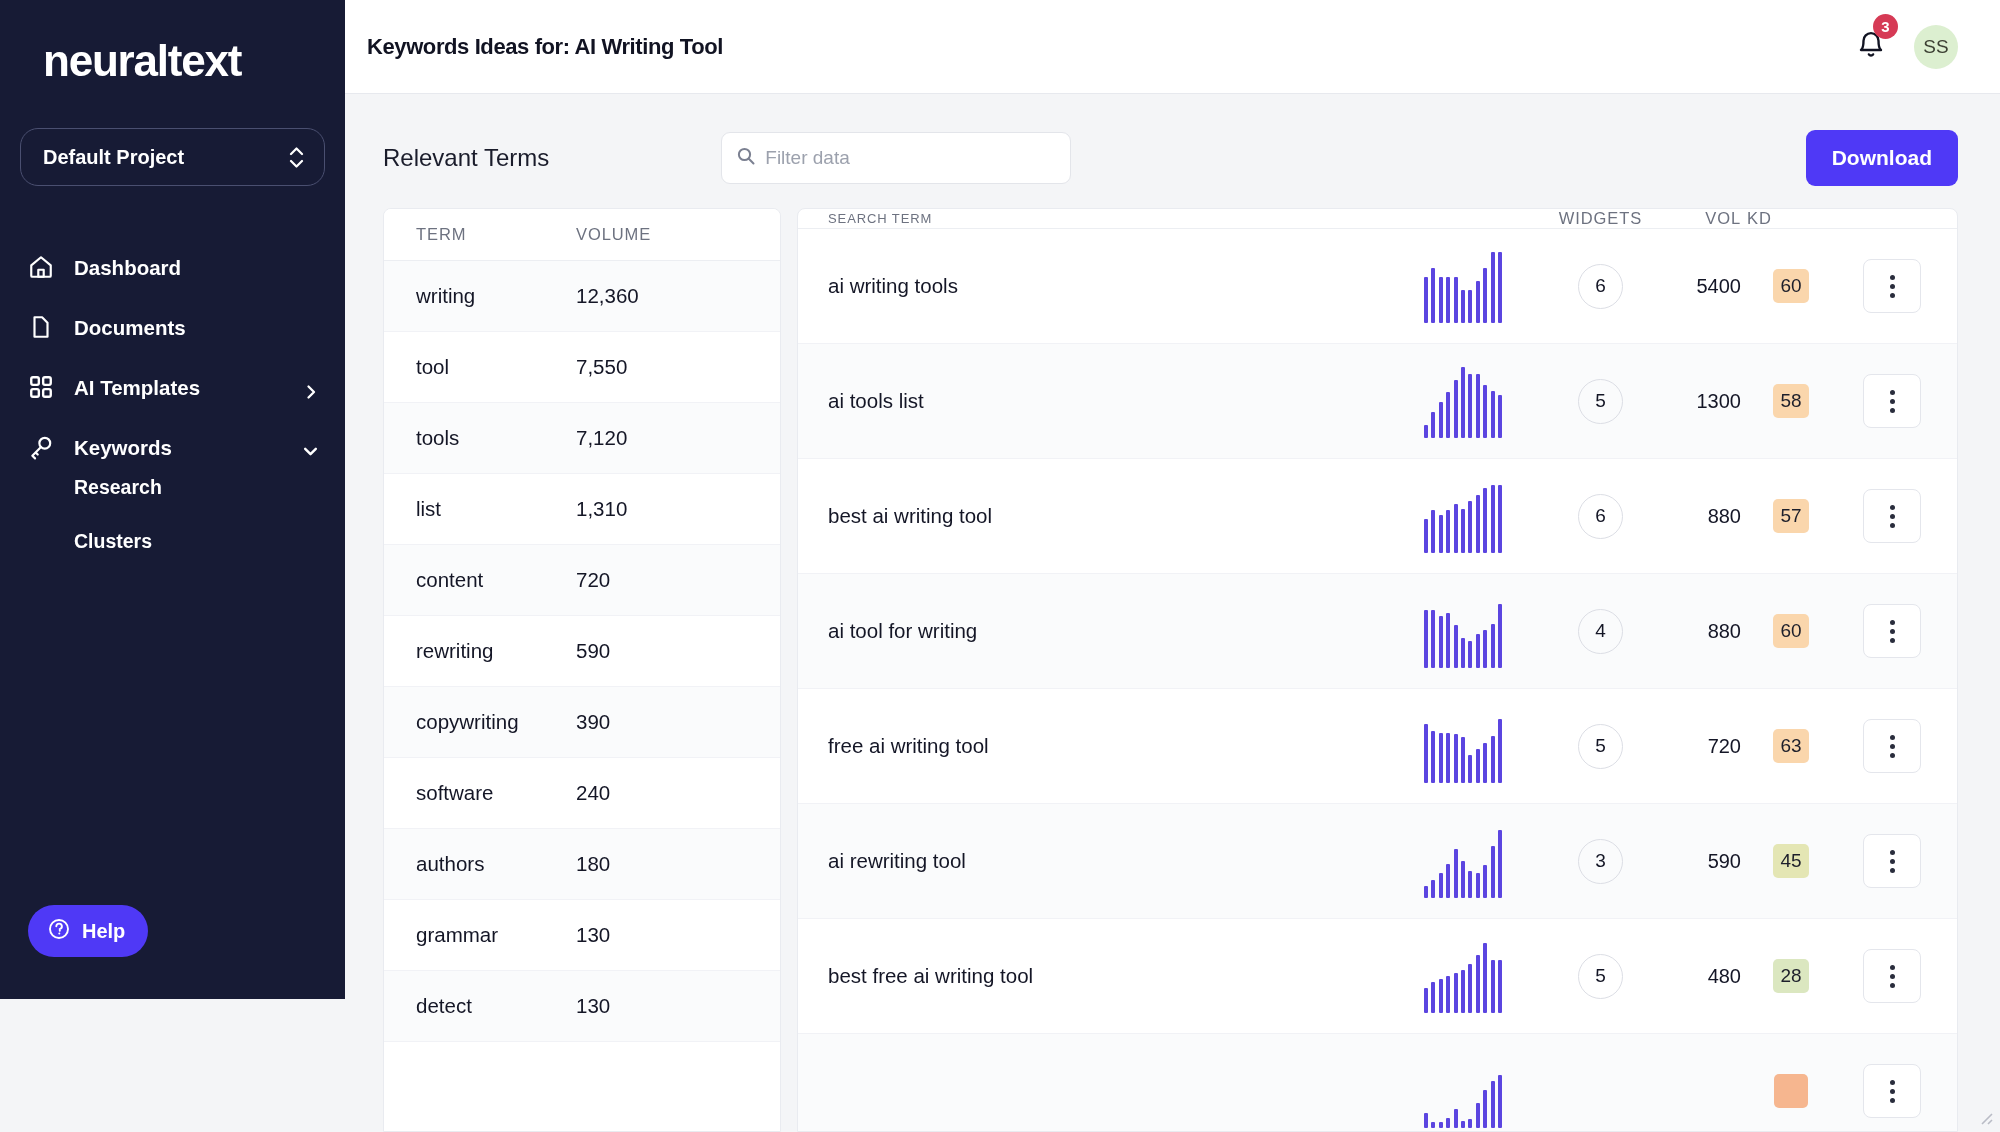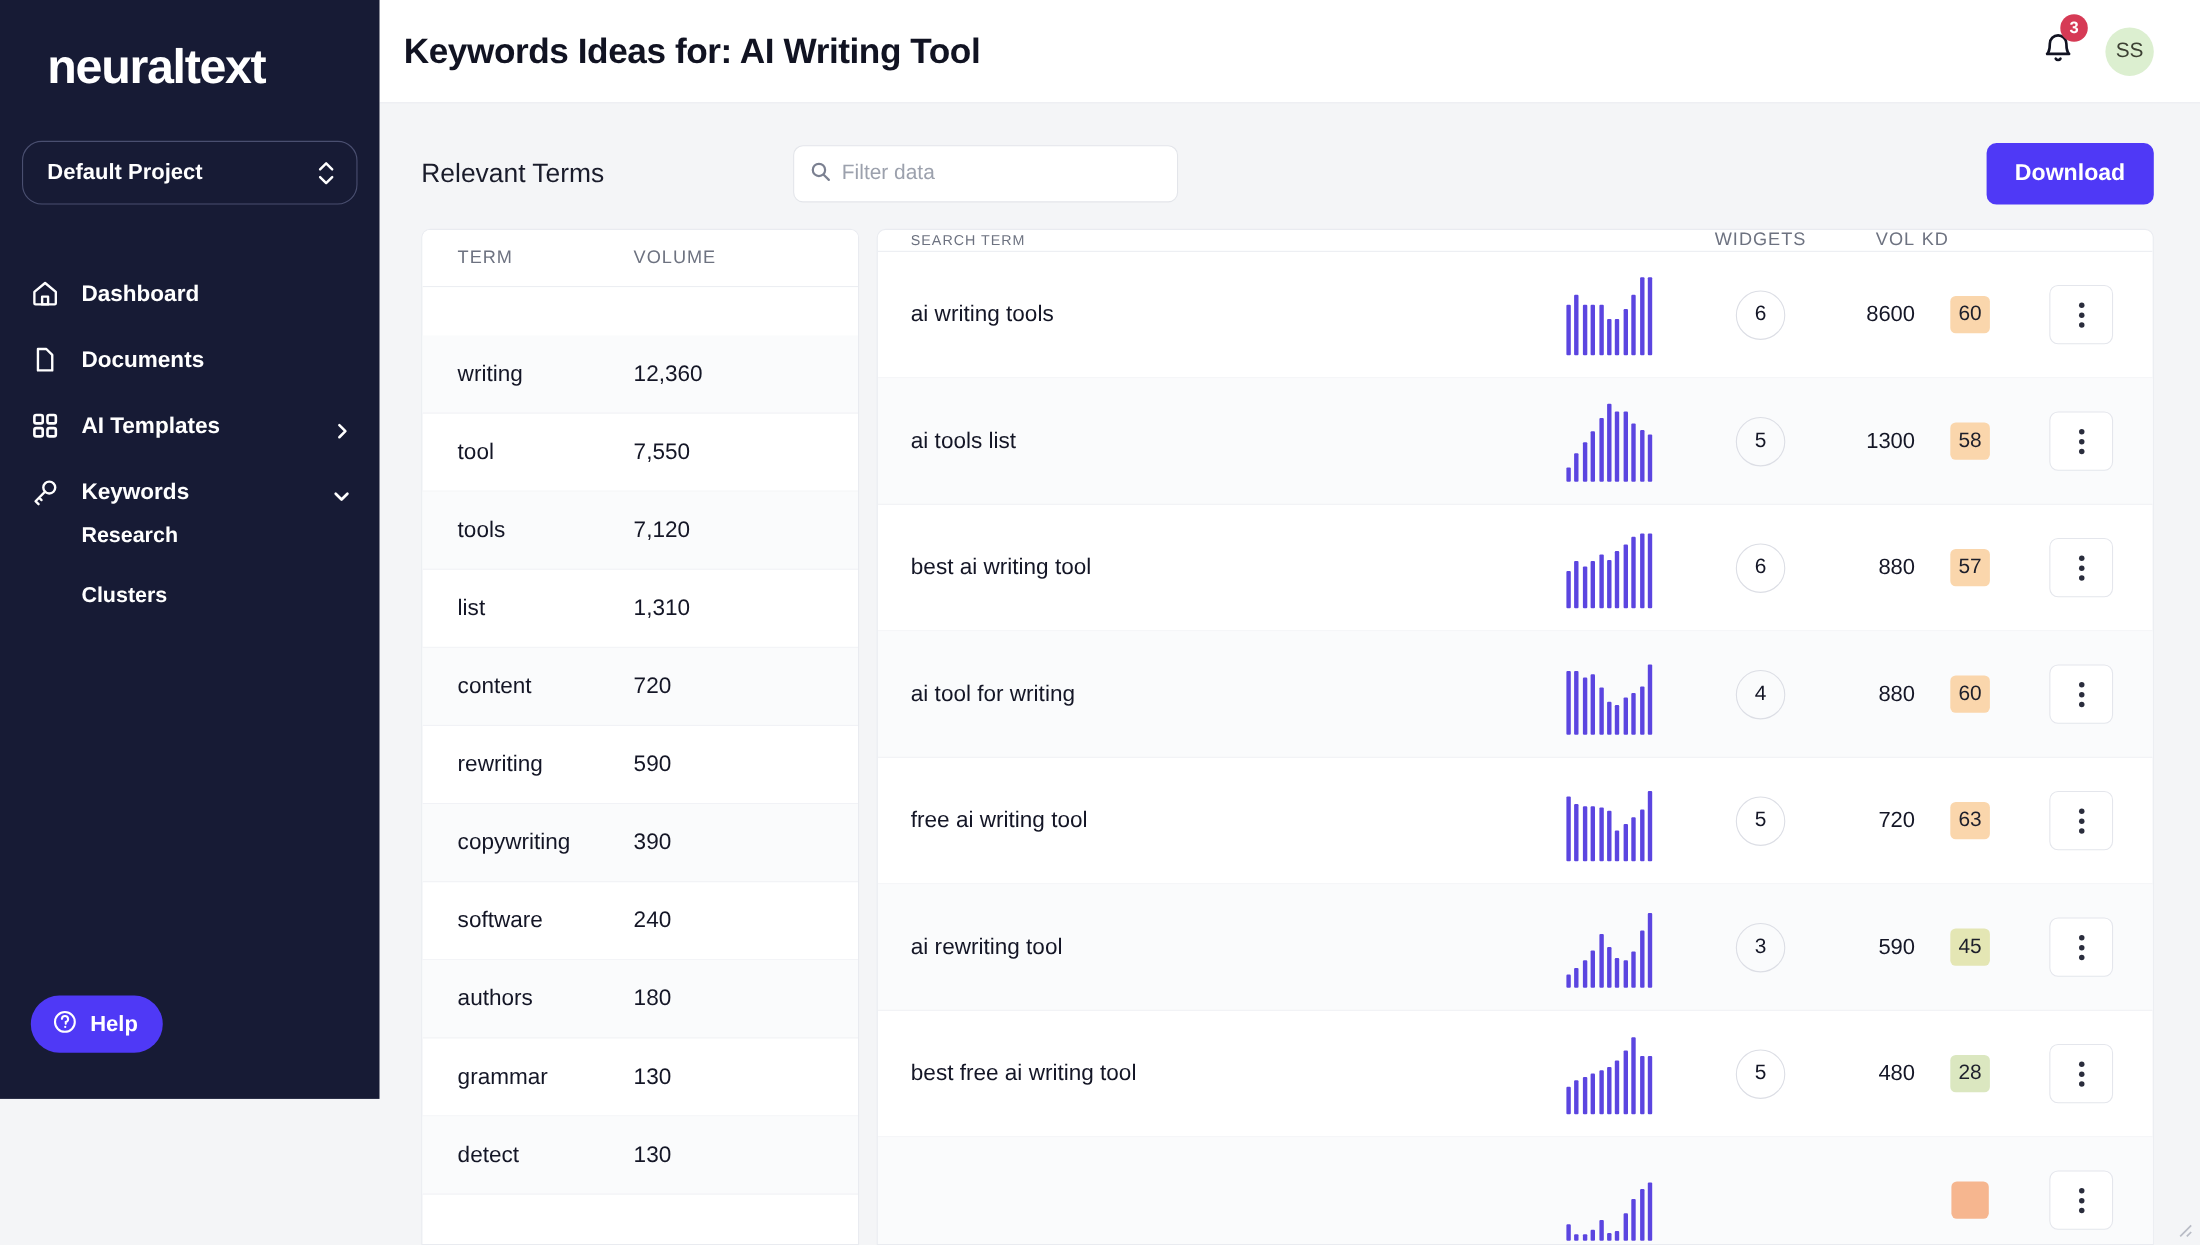--- a/index.html
+++ b/index.html
@@ -50,21 +50,21 @@
   }
   .help-btn .hlbl { color:#fff; font-size:20px; font-weight:600; }
 
   
   .main { flex:1; height:1132px; display:flex; flex-direction:column; background:#f4f5f7; min-width:0; }
   .topbar {
     height:94px; min-height:94px; background:#fff;
     border-bottom:1px solid #e7e9ee;
     display:flex; align-items:center; padding:0 42px 0 22px;
   }
-  .page-title { font-size:32px; font-weight:700; color:#111322; letter-spacing:-0.4px; }
+  .page-title { font-size:22px; font-weight:700; color:#111322; letter-spacing:-0.4px; }
   .top-right { margin-left:auto; display:flex; align-items:center; gap:28px; }
   .bell-wrap { position:relative; cursor:pointer; display:flex; align-items:center; }
   .badge {
     position:absolute; top:-16px; right:-12px;
     background:#d63a55; color:#fff; font-size:15px; font-weight:600;
     width:25px; height:25px; border-radius:50%;
     display:flex; align-items:center; justify-content:center;
   }
   .avatar {
     width:44px; height:44px; border-radius:50%;
@@ -92,21 +92,21 @@
     height:56px; padding:0 26px; cursor:pointer;
     font-family:"Liberation Sans", sans-serif;
   }
 
   .panels { flex:1; display:flex; gap:16px; padding:0 42px 0 38px; min-height:0; }
 
   
   .left-panel {
     width:398px; min-width:398px; background:#fff;
     border:1px solid #e9ebf0; border-radius:8px 8px 0 0;
-    overflow:hidden; display:flex; flex-direction:column;gap:44px;
+    overflow:hidden; display:flex; flex-direction:column;
   }
   .lp-head { display:flex; height:52px; align-items:center; border-bottom:1px solid #eceef2; background:#fff; }
   .lp-head .c1 { width:192px; padding-left:32px; }
   .lp-head .c2 { flex:1; }
   .col-h { font-size:16.5px; color:#6d7280; letter-spacing:0.9px; font-weight:400; }
   .lp-row { display:flex; height:71px; align-items:center; border-bottom:1px solid #f1f2f6; }
   .lp-row:nth-child(odd) { background:#fafbfc; }
   .lp-row .c1 { width:192px; padding-left:32px; font-size:20.5px; color:#141626; }
   .lp-row .c2 { flex:1; font-size:20.5px; color:#141626; }
 
@@ -355,21 +355,21 @@
                   <i style="height: 44%;"></i>
                   <i style="height: 57%;"></i>
                   <i style="height: 74%;"></i>
                   <i style="height: 96%;"></i>
                   <i style="height: 96%;"></i>
                 </div>
               </div>
               <div class="c-wid">
                 <div class="wid-circle">6</div>
               </div>
-              <div class="c-vol">8600</div>
+              <div class="c-vol">5400</div>
               <div class="c-kd">
                 <div class="kd-badge" style="background: rgb(250, 214, 172);">60</div>
               </div>
               <div class="c-act">
                 <div class="kebab">
                   <b></b>
                   <b></b>
                   <b></b>
                 </div>
               </div>

